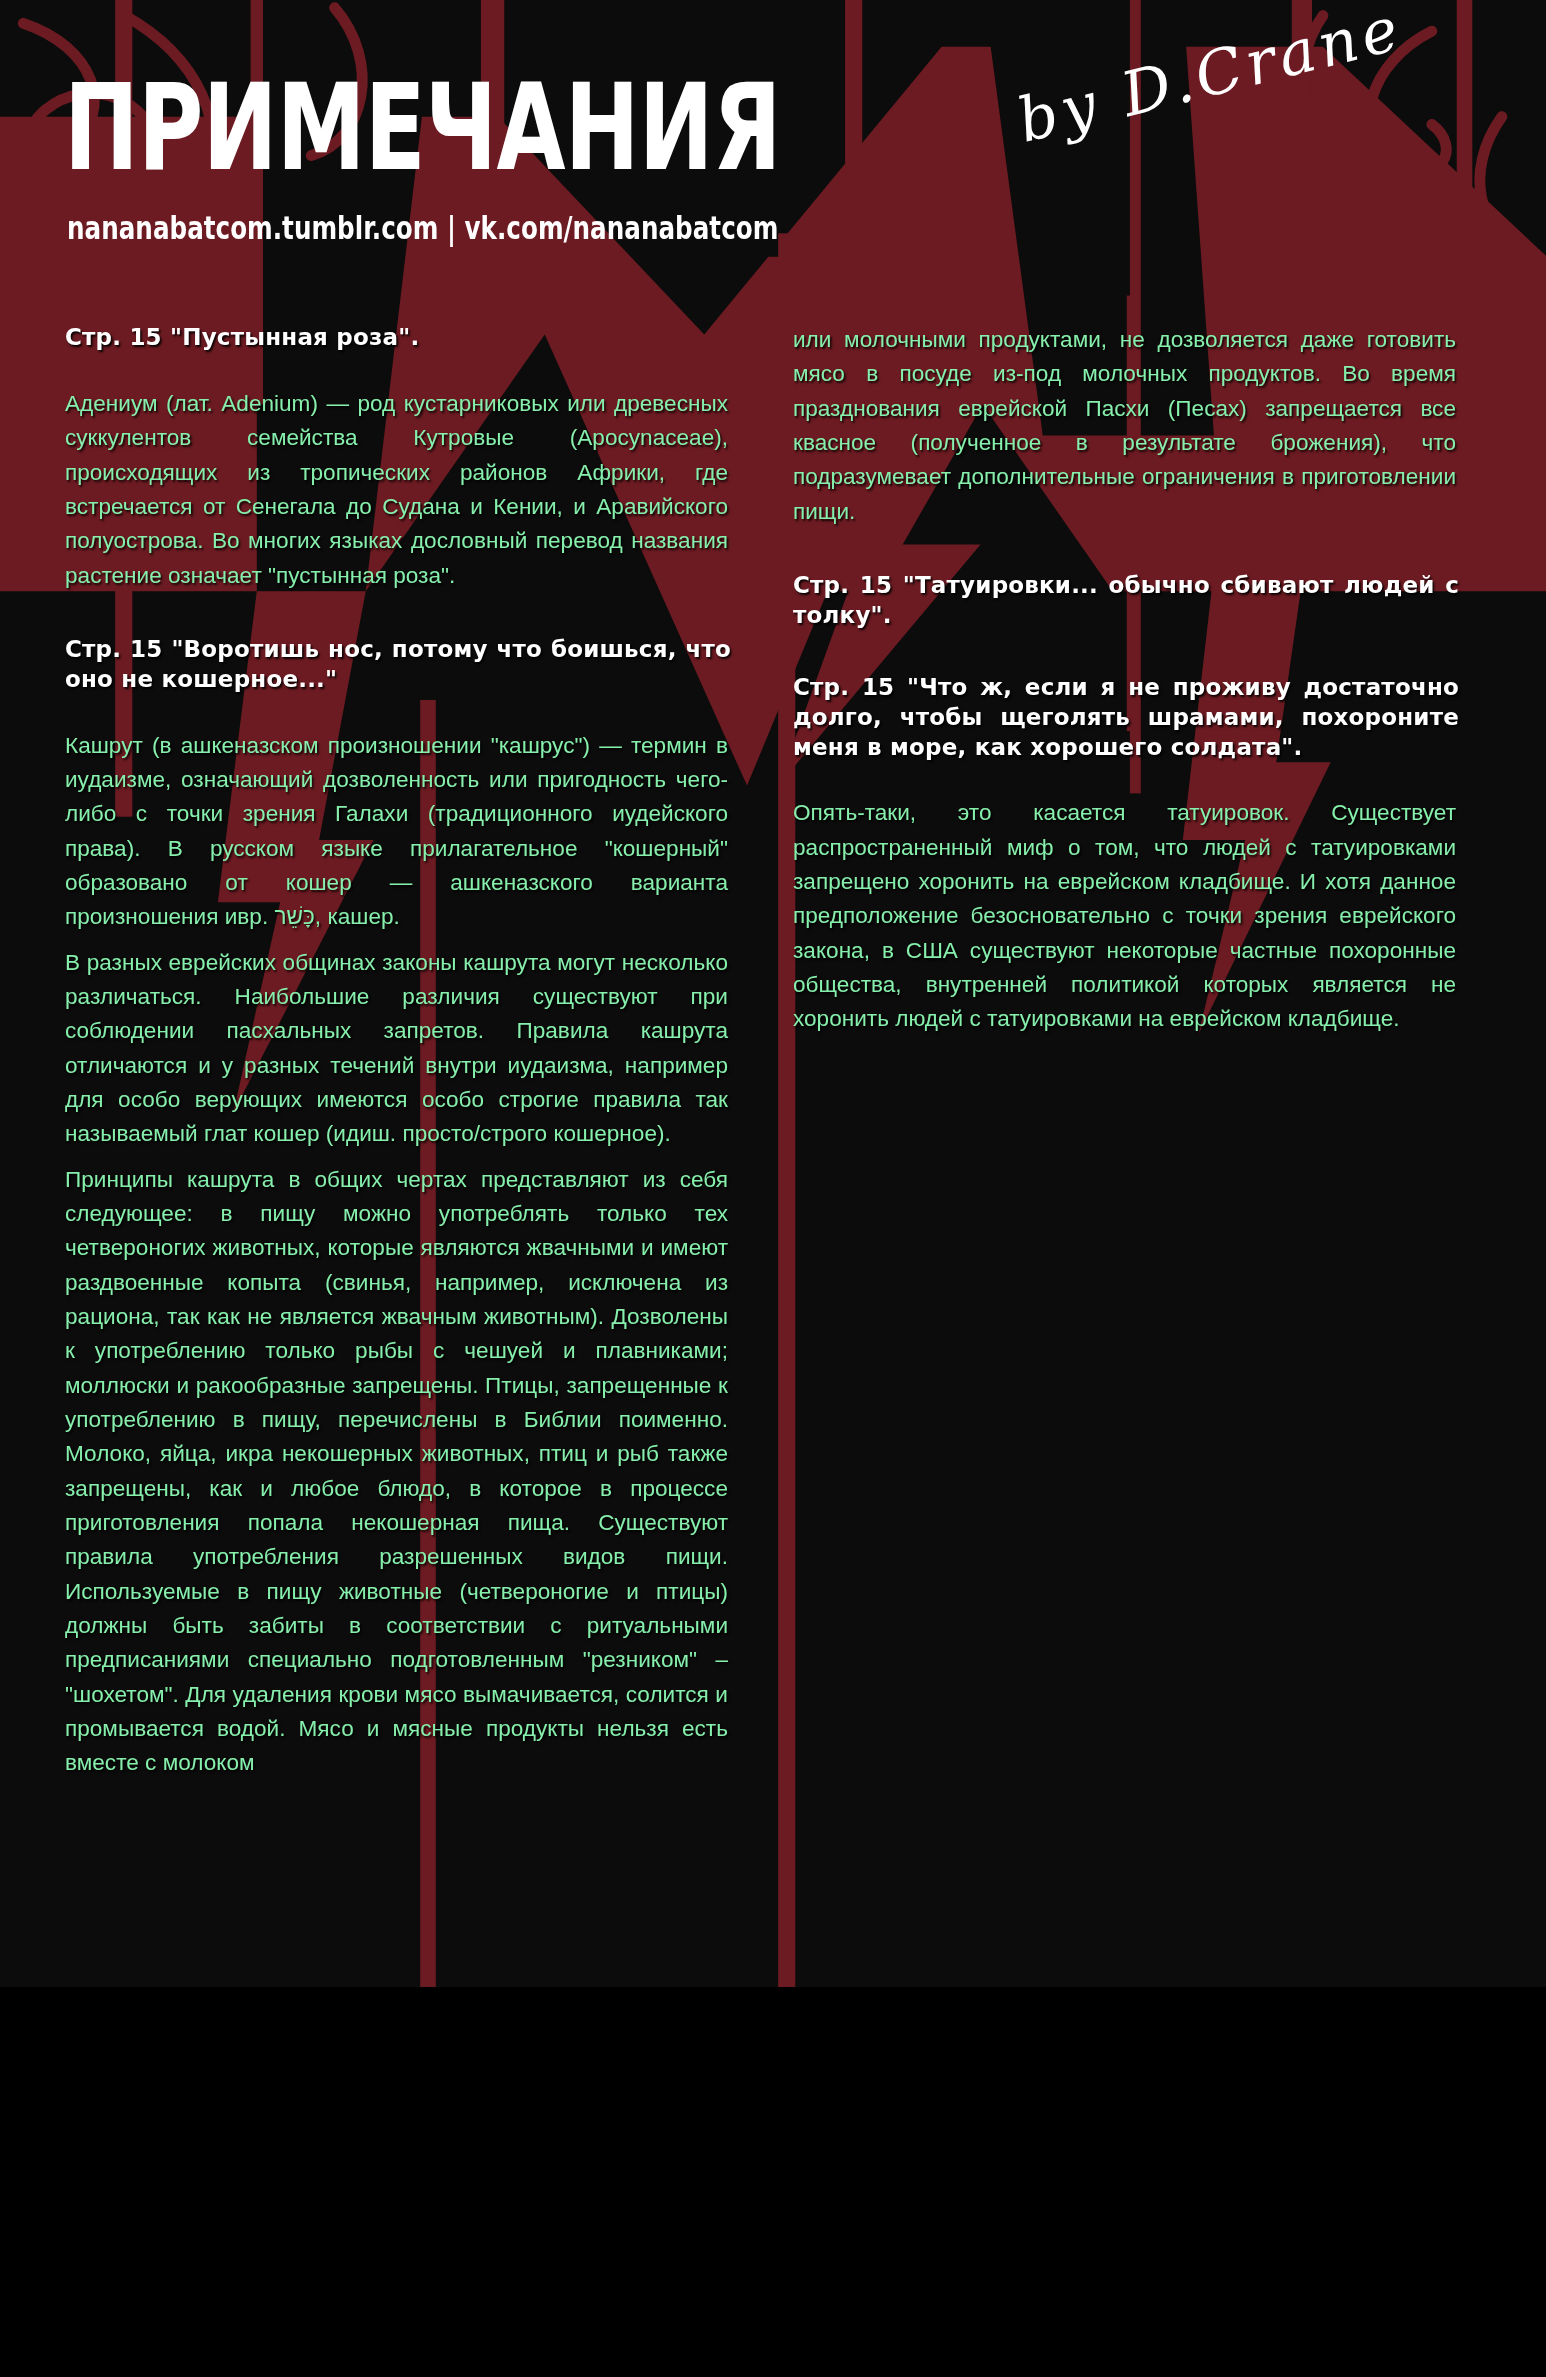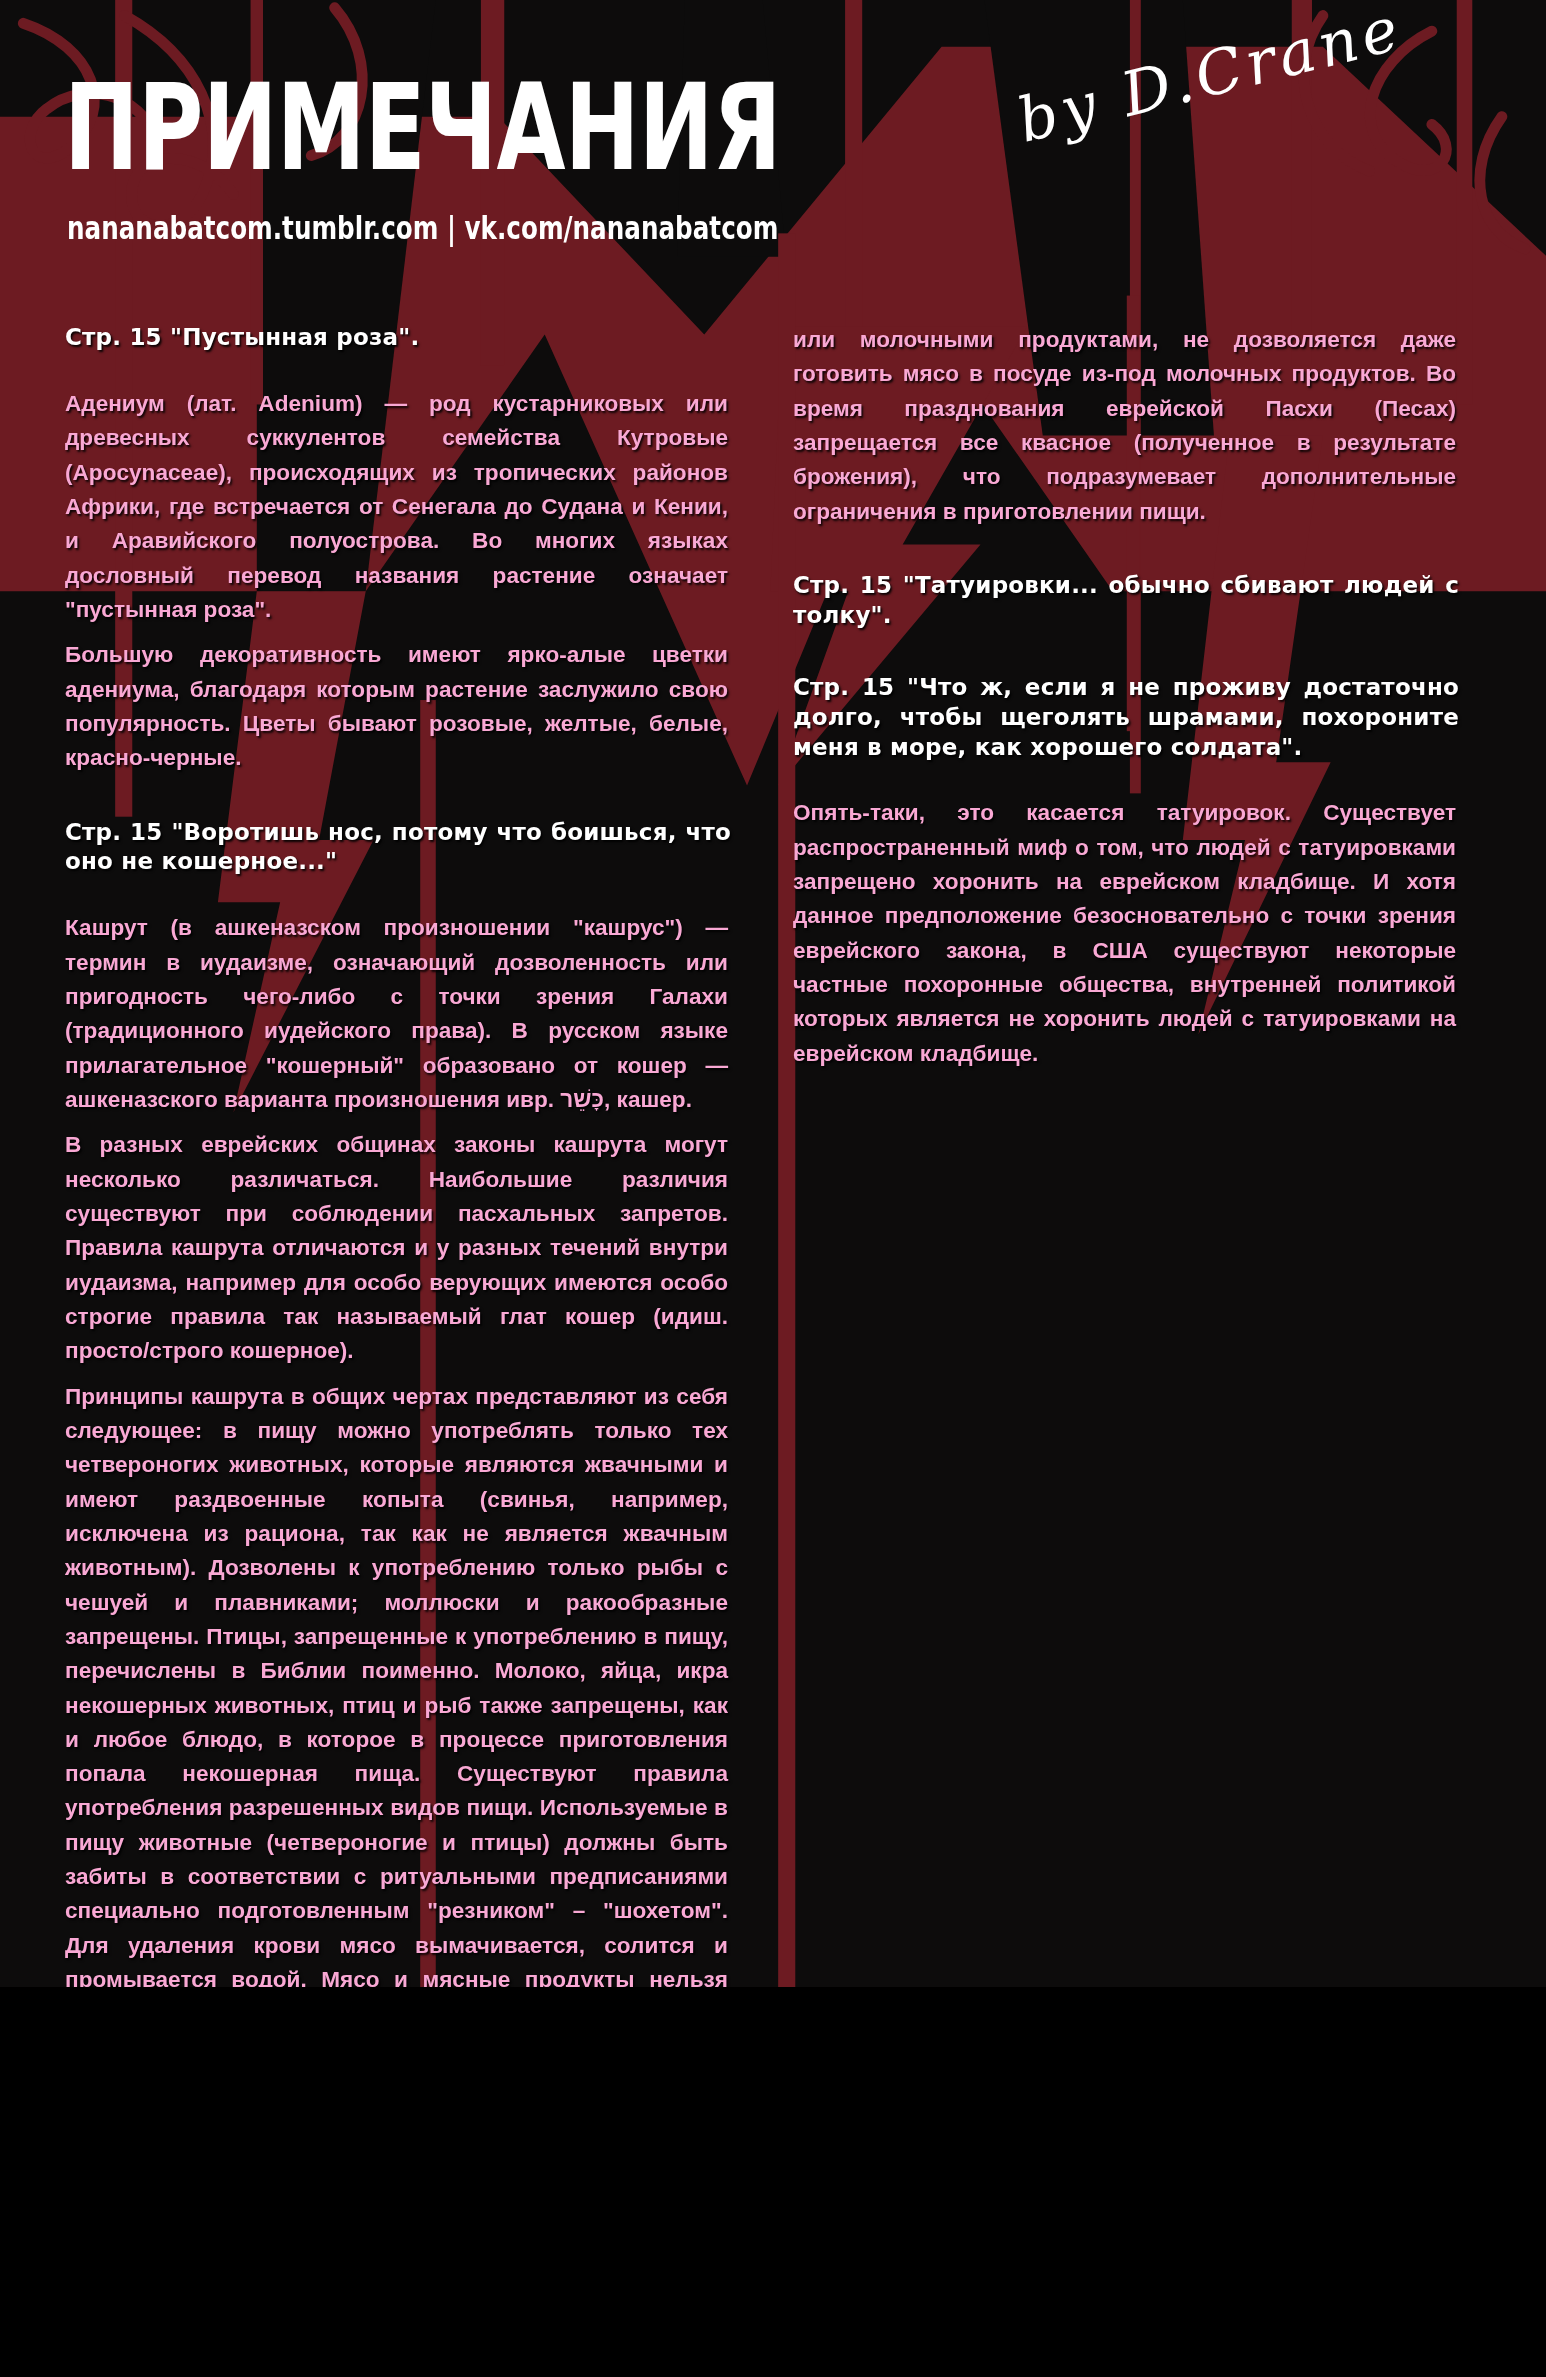--- a/index.html
+++ b/index.html
@@ -96,23 +96,23 @@
     line-height: 1.30;
     text-align: justify;
     text-align-last: left;
     margin: 0 0 34px 0;
     text-shadow: 1.6px 1.6px 2.3px rgba(0,0,0,0.95);
     letter-spacing: 0.2px;
   }
   .sec-heading.spaced { margin-top: 42px; }
 
   .para {
-    color: #f9a8d4;
+    color: #86efac;
     font-family: "Liberation Sans", sans-serif;
-    font-weight: 700;
+    font-weight: 400;
     font-size: 22.6px;
     line-height: 1.52;
     text-align: justify;
     text-align-last: left;
     margin: 0 3px 11px 0;
     text-shadow: 1.6px 1.6px 2.3px rgba(0,0,0,0.95);
   }
   .para.gap-after { margin-bottom: 36px; }
 </style>
 </head>
@@ -185,21 +185,20 @@
   <div class="header">
     <div class="title">ПРИМЕЧАНИЯ</div>
     <div class="subtitle">nananabatcom.tumblr.com | vk.com/nananabatcom</div>
     <div class="byline">by D.Crane</div>
   </div>
 
   <div class="columns">
     <div class="column" id="col-left">
         <div class="sec-heading">Стр. 15 "Пустынная роза".</div>
         <div class="para">Адениум (лат. Adenium) — род кустарниковых или древесных суккулентов семейства Кутровые (Apocynaceae), происходящих из тропических районов Африки, где встречается от Сенегала до Судана и Кении, и Аравийского полуострова. Во многих языках дословный перевод названия растение означает "пустынная роза".</div>
-        <div class="para">Большую декоративность имеют ярко-алые цветки адениума, благодаря которым растение заслужило свою популярность. Цветы бывают розовые, желтые, белые, красно-черные.</div>
         <div class="sec-heading spaced">Стр. 15 "Воротишь нос, потому что боишься, что оно не кошерное..."</div>
         <div class="para">Кашрут (в ашкеназском произношении "кашрус") — термин в иудаизме, означающий дозволенность или пригодность чего-либо с точки зрения Галахи (традиционного иудейского права). В русском языке прилагательное "кошерный" образовано от кошер — ашкеназского варианта произношения ивр. כָּשֵׁר, кашер.</div>
         <div class="para">В разных еврейских общинах законы кашрута могут несколько различаться. Наибольшие различия существуют при соблюдении пасхальных запретов. Правила кашрута отличаются и у разных течений внутри иудаизма, например для особо верующих имеются особо строгие правила так называемый глат кошер (идиш. просто/строго кошерное).</div>
         <div class="para">Принципы кашрута в общих чертах представляют из себя следующее: в пищу можно употреблять только тех четвероногих животных, которые являются жвачными и имеют раздвоенные копыта (свинья, например, исключена из рациона, так как не является жвачным животным). Дозволены к употреблению только рыбы с чешуей и плавниками; моллюски и ракообразные запрещены. Птицы, запрещенные к употреблению в пищу, перечислены в Библии поименно. Молоко, яйца, икра некошерных животных, птиц и рыб также запрещены, как и любое блюдо, в которое в процессе приготовления попала некошерная пища. Существуют правила употребления разрешенных видов пищи. Используемые в пищу животные (четвероногие и птицы) должны быть забиты в соответствии с ритуальными предписаниями специально подготовленным "резником" – "шохетом". Для удаления крови мясо вымачивается, солится и промывается водой. Мясо и мясные продукты нельзя есть вместе с молоком</div>
       </div>
     <div class="column" id="col-right">
         <div class="para gap-after">или молочными продуктами, не дозволяется даже готовить мясо в посуде из-под молочных продуктов. Во время празднования еврейской Пасхи (Песах) запрещается все квасное (полученное в результате брожения), что подразумевает дополнительные ограничения в приготовлении пищи.</div>
         <div class="sec-heading spaced">Стр. 15 "Татуировки... обычно сбивают людей с толку".</div>
         <div class="sec-heading spaced">Стр. 15 "Что ж, если я не проживу достаточно долго, чтобы щеголять шрамами, похороните меня в море, как хорошего солдата".</div>
         <div class="para">Опять-таки, это касается татуировок. Существует распространенный миф о том, что людей с татуировками запрещено хоронить на еврейском кладбище. И хотя данное предположение безосновательно с точки зрения еврейского закона, в США существуют некоторые частные похоронные общества, внутренней политикой которых является не хоронить людей с татуировками на еврейском кладбище.</div>

